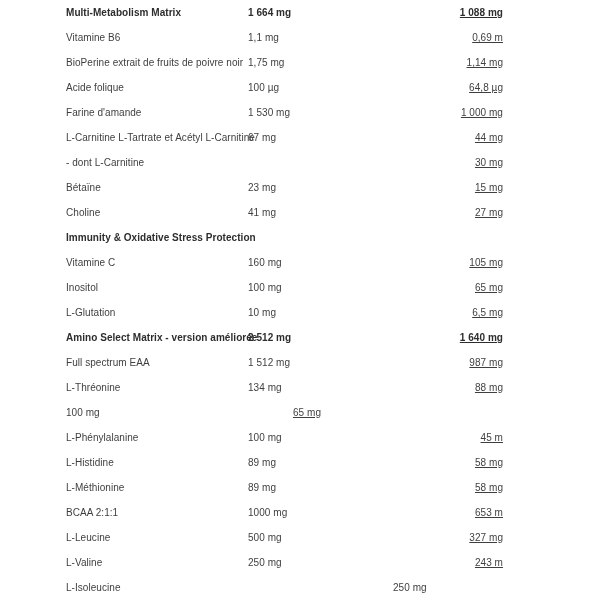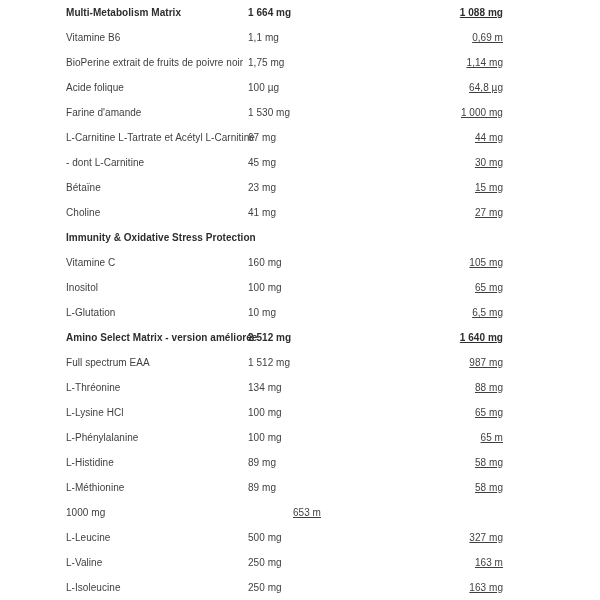--- a/index.html
+++ b/index.html
@@ -87,21 +87,20 @@
   </div>
 
   <div class="row">
     <div class="cell label">L-Carnitine L-Tartrate et Acétyl L-Carnitine</div>
     <div class="cell v1">67 mg</div>
     <div class="cell v2">44 mg</div>
   </div>
 
   <div class="row">
     <div class="cell label">- dont L-Carnitine</div>
-    <div class="cell v1">45 mg</div>
     <div class="cell v2">30 mg</div>
   </div>
 
   <div class="row">
     <div class="cell label">Bétaïne</div>
     <div class="cell v1">23 mg</div>
     <div class="cell v2">15 mg</div>
   </div>
 
   <div class="row">
@@ -144,59 +143,58 @@
     <div class="cell v2">987 mg</div>
   </div>
 
   <div class="row">
     <div class="cell label">L-Thréonine</div>
     <div class="cell v1">134 mg</div>
     <div class="cell v2">88 mg</div>
   </div>
 
   <div class="row">
-    <div class="cell label">L-Lysine HCl</div>
     <div class="cell v1">100 mg</div>
     <div class="cell v2">65 mg</div>
   </div>
 
   <div class="row">
     <div class="cell label">L-Phénylalanine</div>
     <div class="cell v1">100 mg</div>
-    <div class="cell v2">65 m</div>
+    <div class="cell v2">45 m</div>
   </div>
 
   <div class="row">
     <div class="cell label">L-Histidine</div>
     <div class="cell v1">89 mg</div>
     <div class="cell v2">58 mg</div>
   </div>
 
   <div class="row">
     <div class="cell label">L-Méthionine</div>
     <div class="cell v1">89 mg</div>
     <div class="cell v2">58 mg</div>
   </div>
 
   <div class="row">
+    <div class="cell label">BCAA 2:1:1</div>
     <div class="cell v1">1000 mg</div>
     <div class="cell v2">653 m</div>
   </div>
 
   <div class="row">
     <div class="cell label">L-Leucine</div>
     <div class="cell v1">500 mg</div>
     <div class="cell v2">327 mg</div>
   </div>
 
   <div class="row">
     <div class="cell label">L-Valine</div>
     <div class="cell v1">250 mg</div>
-    <div class="cell v2">163 m</div>
+    <div class="cell v2">243 m</div>
   </div>
 
   <div class="row">
     <div class="cell label">L-Isoleucine</div>
     <div class="cell v1">250 mg</div>
-    <div class="cell v2">163 mg</div>
   </div>
 
 </div>
 
 </body></html>

